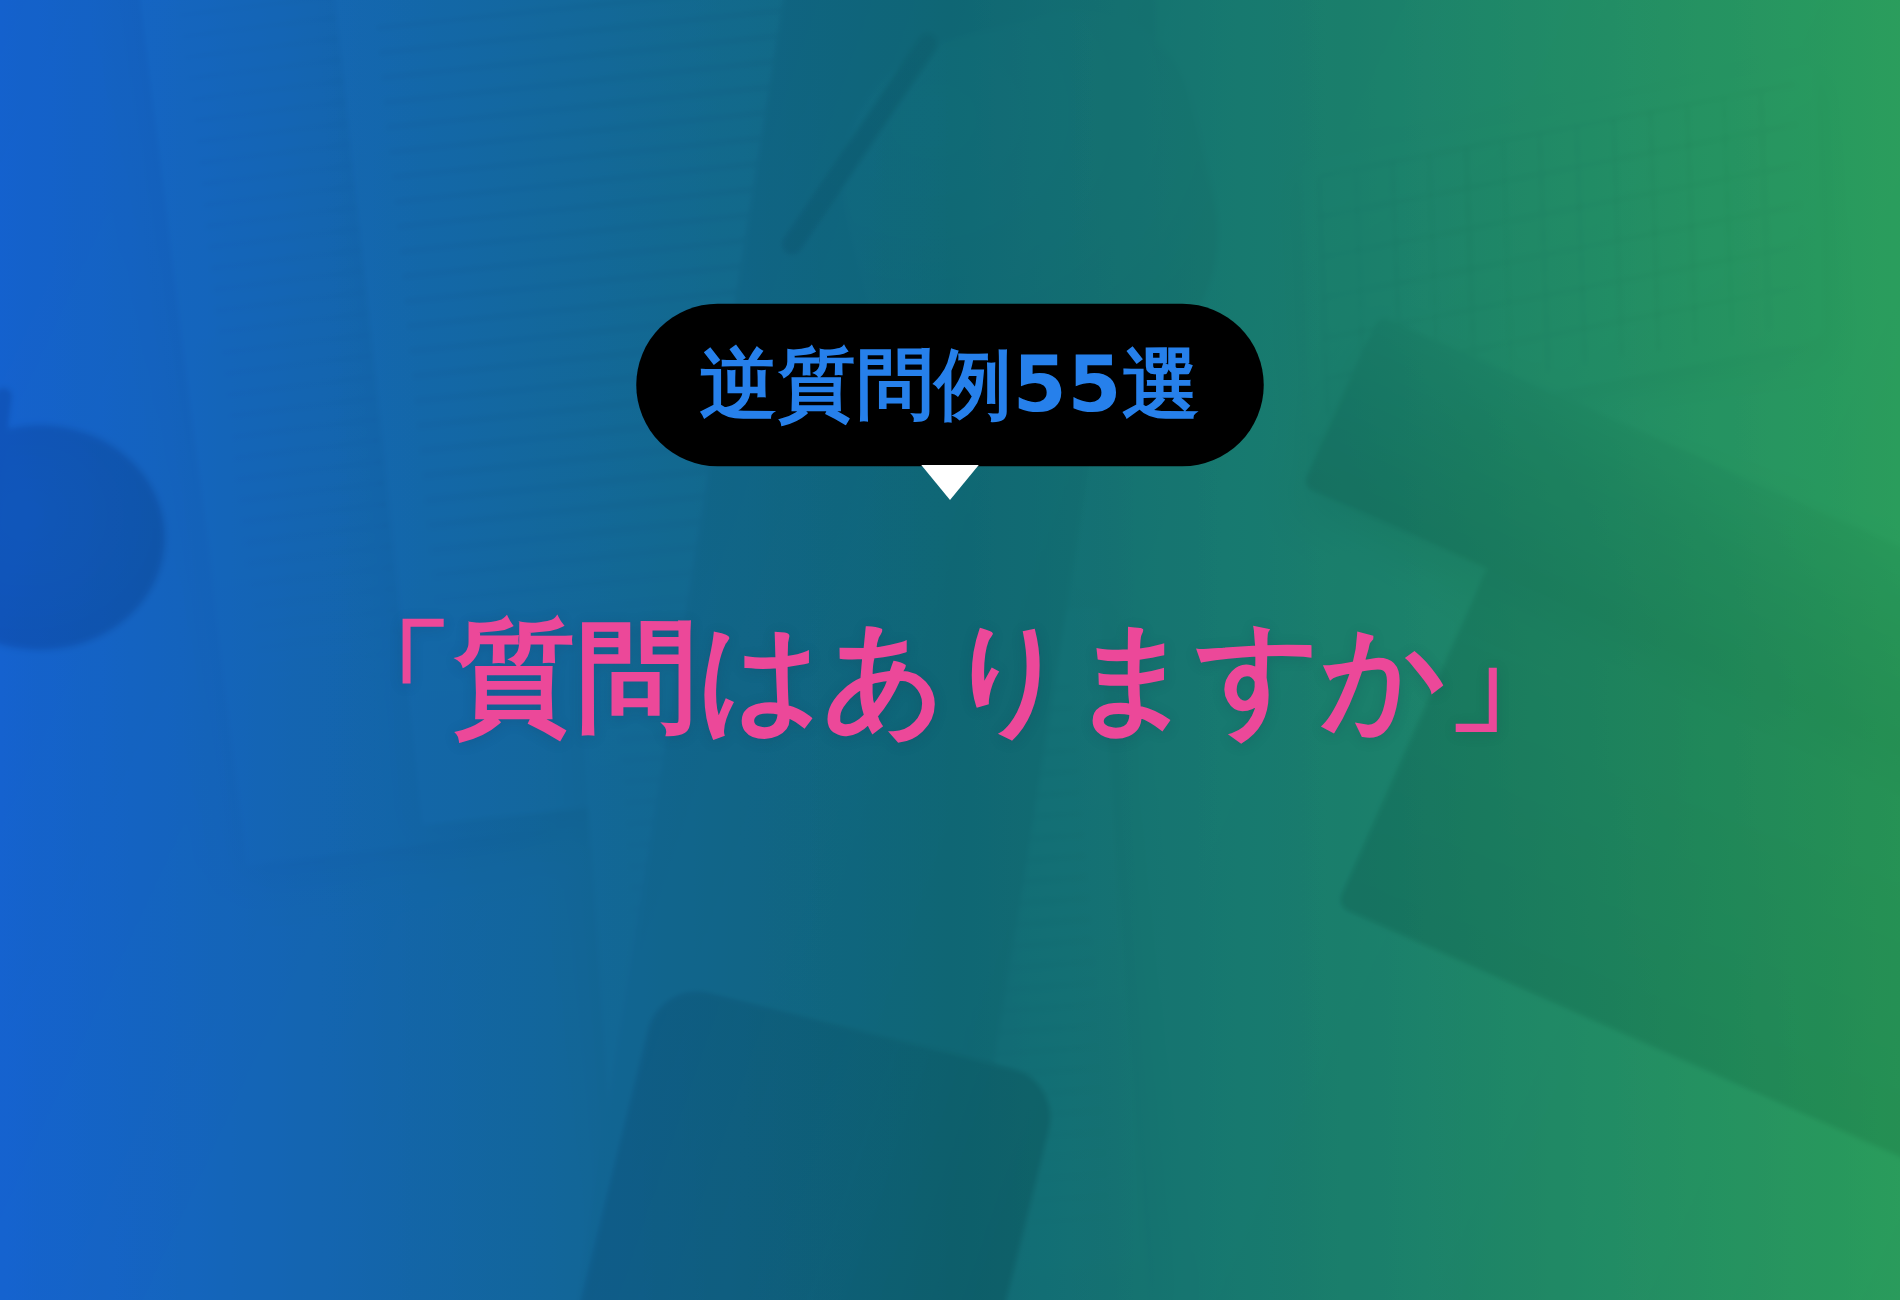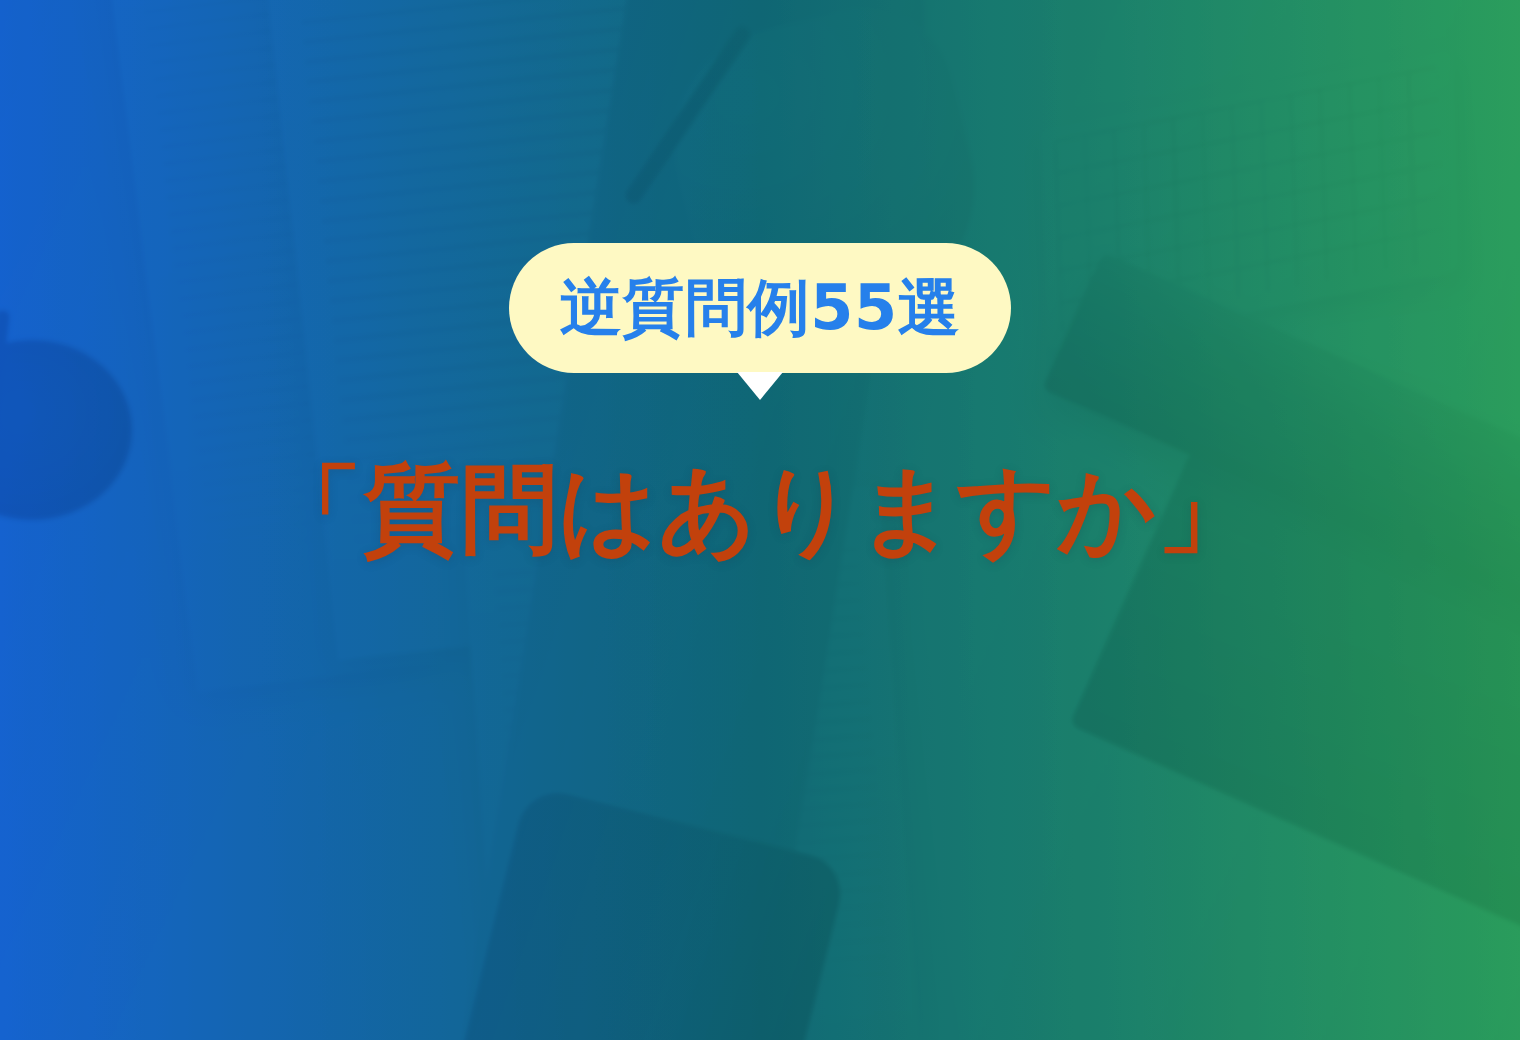--- a/index.html
+++ b/index.html
@@ -316,24 +316,24 @@
     </div>
   </div>
 
   <div class="tint-flat" style="background: linear-gradient(90deg, rgb(40, 133, 224) 0%, rgb(31, 138, 150) 50%, rgb(71, 184, 126) 100%);"></div>
   <div class="tint" style="background: linear-gradient(90deg, rgb(40, 133, 224) 0%, rgb(31, 138, 150) 50%, rgb(71, 184, 126) 100%);"></div>
   <div class="tint-lighten" style="background: linear-gradient(90deg, rgb(40, 133, 224) 0%, rgb(31, 138, 150) 50%, rgb(71, 184, 126) 100%);"></div>
 
   <div class="content">
 
     <div class="badge-wrap">
-      <div class="badge" style="background: #fef9c3;">
+      <div class="badge" style="background: #000000;">
         <span class="badge-label" style="color: rgb(38, 128, 235);">逆質問例55選</span>
         <span class="badge-tail" style="border-top-color: rgb(255, 255, 255);"></span>
       </div>
     </div>
 
-    <div class="headline" style="color: #c2410c;">
+    <div class="headline" style="color: #ec4899; margin-top: 32px;">
       <span class="l1">「質問はありますか」</span>
     </div>
 
   </div>
 </div>
 
 </body></html>

